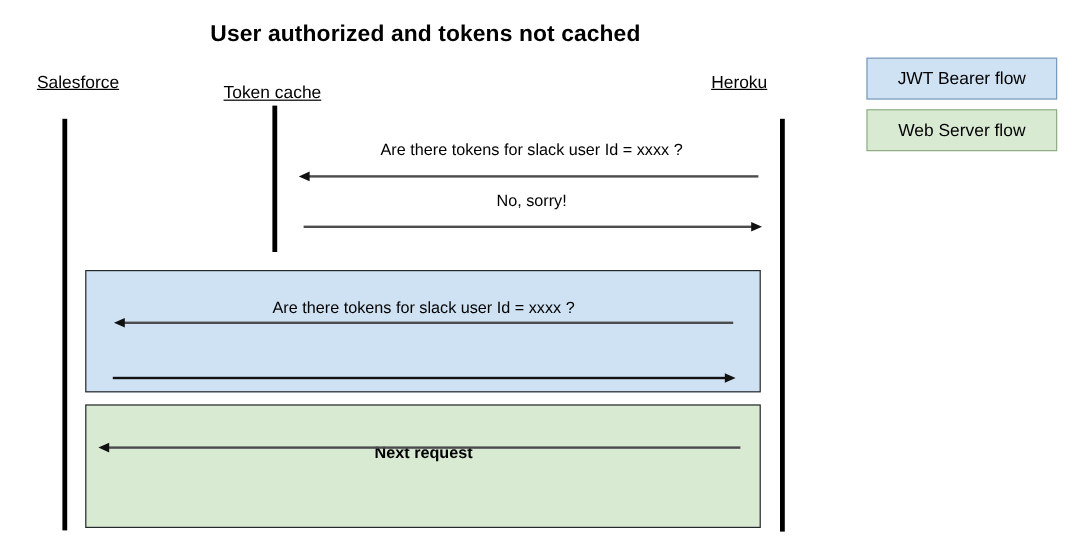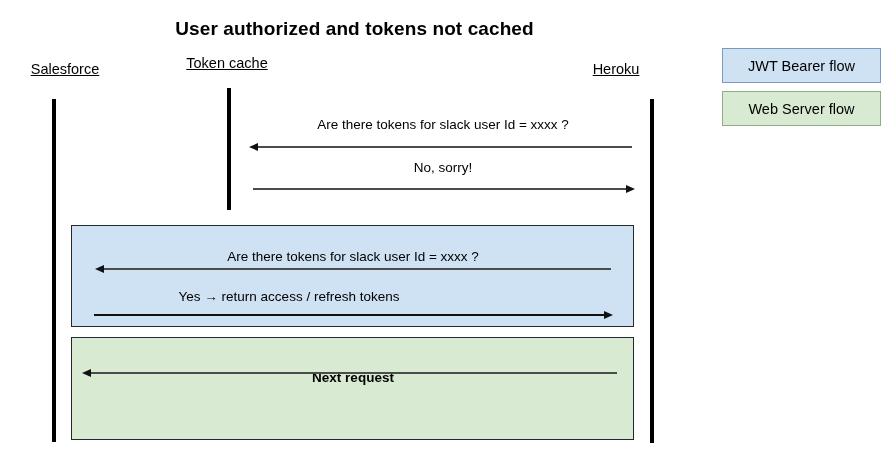--- a/index.html
+++ b/index.html
@@ -116,21 +116,21 @@
 </style>
 </head>
 <body>
 
 <div id="canvas">
 
   <div class="diagram-title">User authorized and tokens not cached</div>
 
   <div class="participant-label" style="left:65px; top:61px;">Salesforce</div>
 
-  <div class="participant-label" style="left:227px; top:55px;">Token cache</div>
+  <div class="participant-label" style="left:227px; top:70px;">Token cache</div>
 
   <div class="participant-label" style="left:616px; top:61px;">Heroku</div>
 
   <div class="lifeline" style="left:54px; top:99px; height:343px;"></div>
 
   <div class="lifeline" style="left:229px; top:88px; height:122px;"></div>
 
   <div class="lifeline" style="left:652px; top:99px; height:344px;"></div>
 
   <div class="msg-label" style="left:443px; top:117px;">Are there tokens for slack user Id = xxxx ?</div>
@@ -140,21 +140,20 @@
   <div class="msg-label" style="left:443px; top:160px;">No, sorry!</div>
   <div class="msg-arrow" style="left:253px; top:188px; width:375px;"></div>
   <div class="arrow-head right" style="left:626px; top:184.5px;"></div>
 
   <div class="flow-box jwt" style="left:71px; top:225px; width:563px; height:102px;"></div>
 
   <div class="msg-label" style="left:353px; top:249px;">Are there tokens for slack user Id = xxxx ?</div>
   <div class="msg-arrow" style="left:101px; top:268px; width:510px;"></div>
   <div class="arrow-head left" style="left:95px; top:264.5px;"></div>
 
-  <div class="msg-label" style="left:289px; top:289px;">Yes → return access / refresh tokens</div>
   <div class="msg-arrow dark" style="left:94px; top:314px; width:514px;"></div>
   <div class="arrow-head right" style="left:604px; top:310.5px;"></div>
 
   <div class="flow-box webserver" style="left:71px; top:337px; width:563px; height:103px;"></div>
 
   <div class="msg-label" style="left:353px; top:370px;font-weight:bold;">Next request</div>
   <div class="msg-arrow" style="left:88px; top:372px; width:529px;"></div>
   <div class="arrow-head left" style="left:82px; top:368.5px;"></div>
 
   <div class="legend-item jwt" style="left:722px; top:48px; width:159px; height:35px;">

